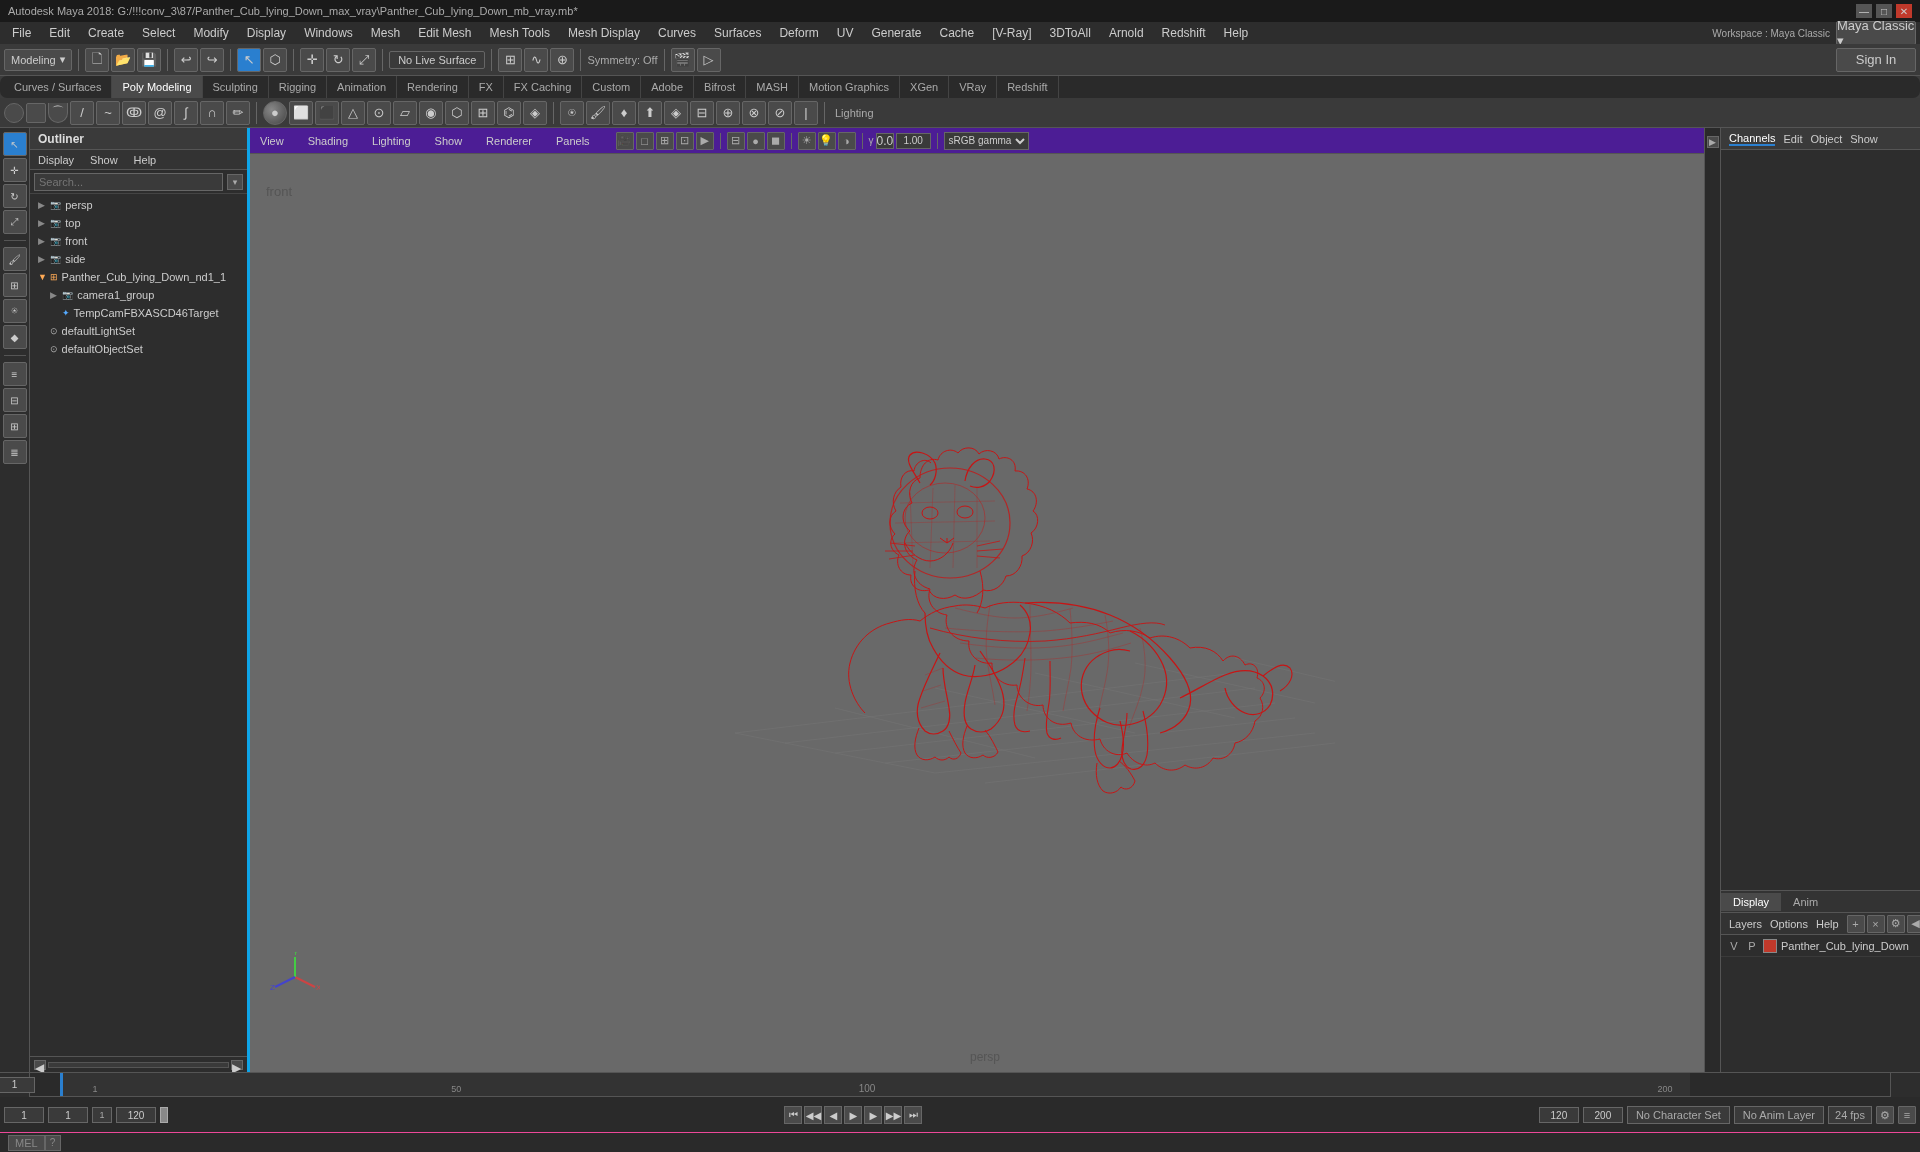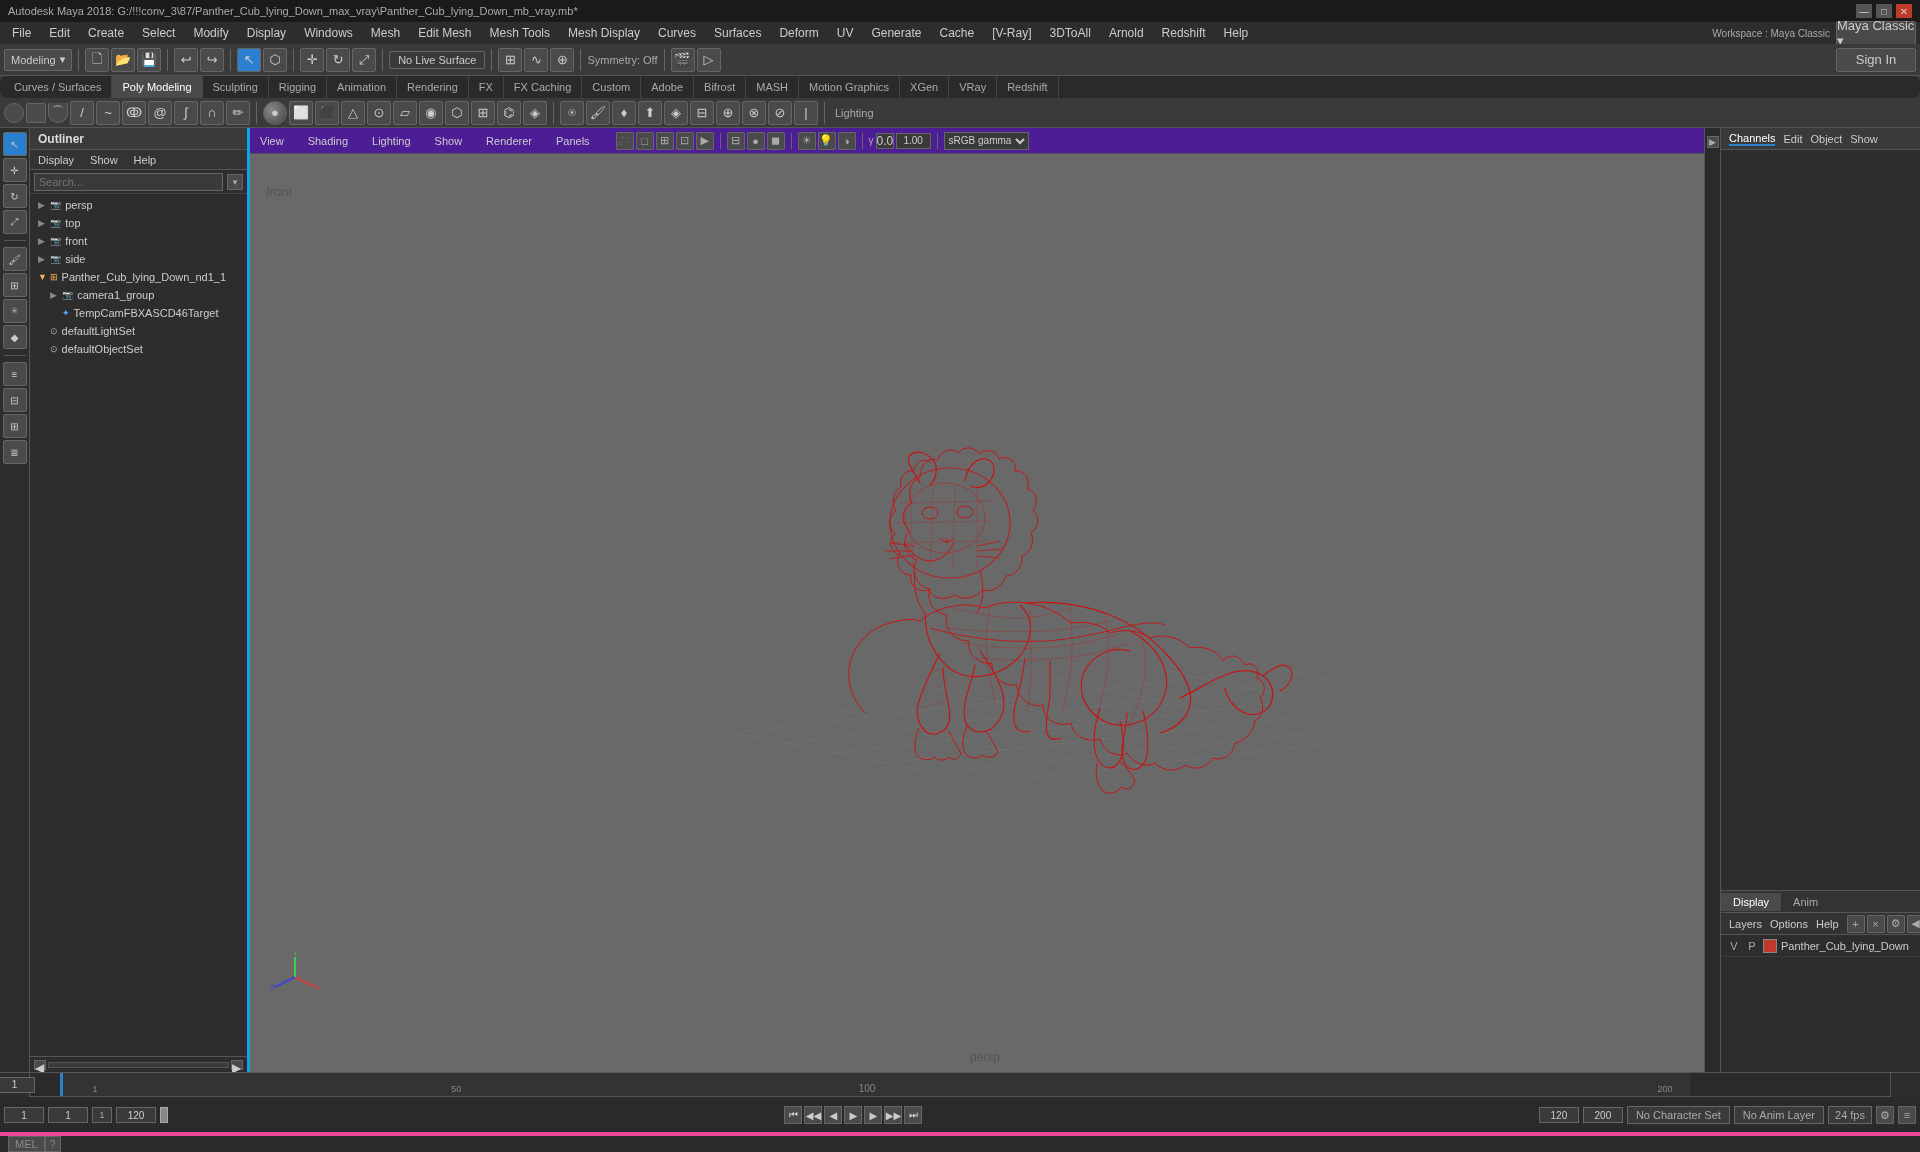--- a/index.html
+++ b/index.html
@@ -457,21 +457,21 @@
       height: 20px;
       background: #2a2a2a;
       position: absolute;
       bottom: 0;
       left: 0;
       display: flex;
       align-items: center;
       padding: 0 8px;
       font-size: 11px;
       color: #888;
-      border-top: 4px solid #ec4899;
+      border-top: 1px solid #ec4899;
       z-index: 200;
     }
 
     
     .frame-input {
       width: 40px;
       height: 16px;
       background: #3a3a3a;
       border: 1px solid #666;
       color: #ccc;

